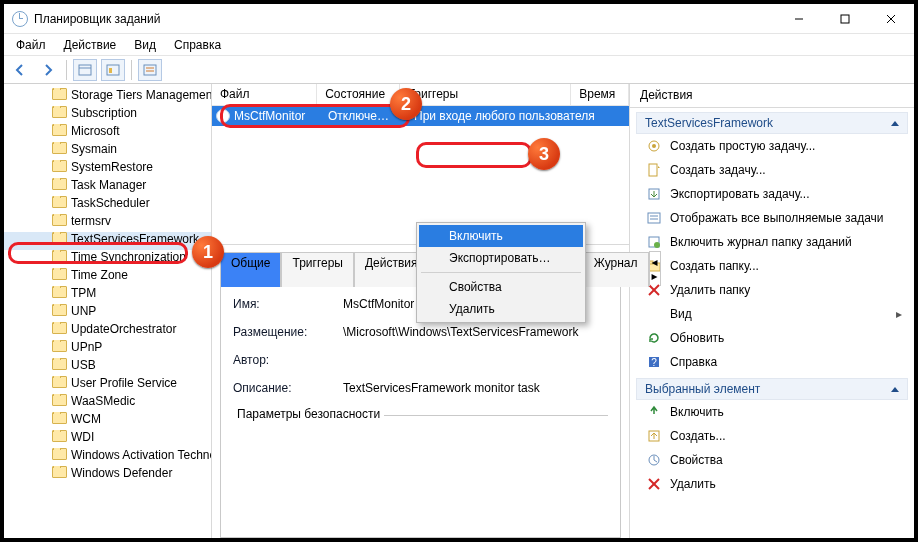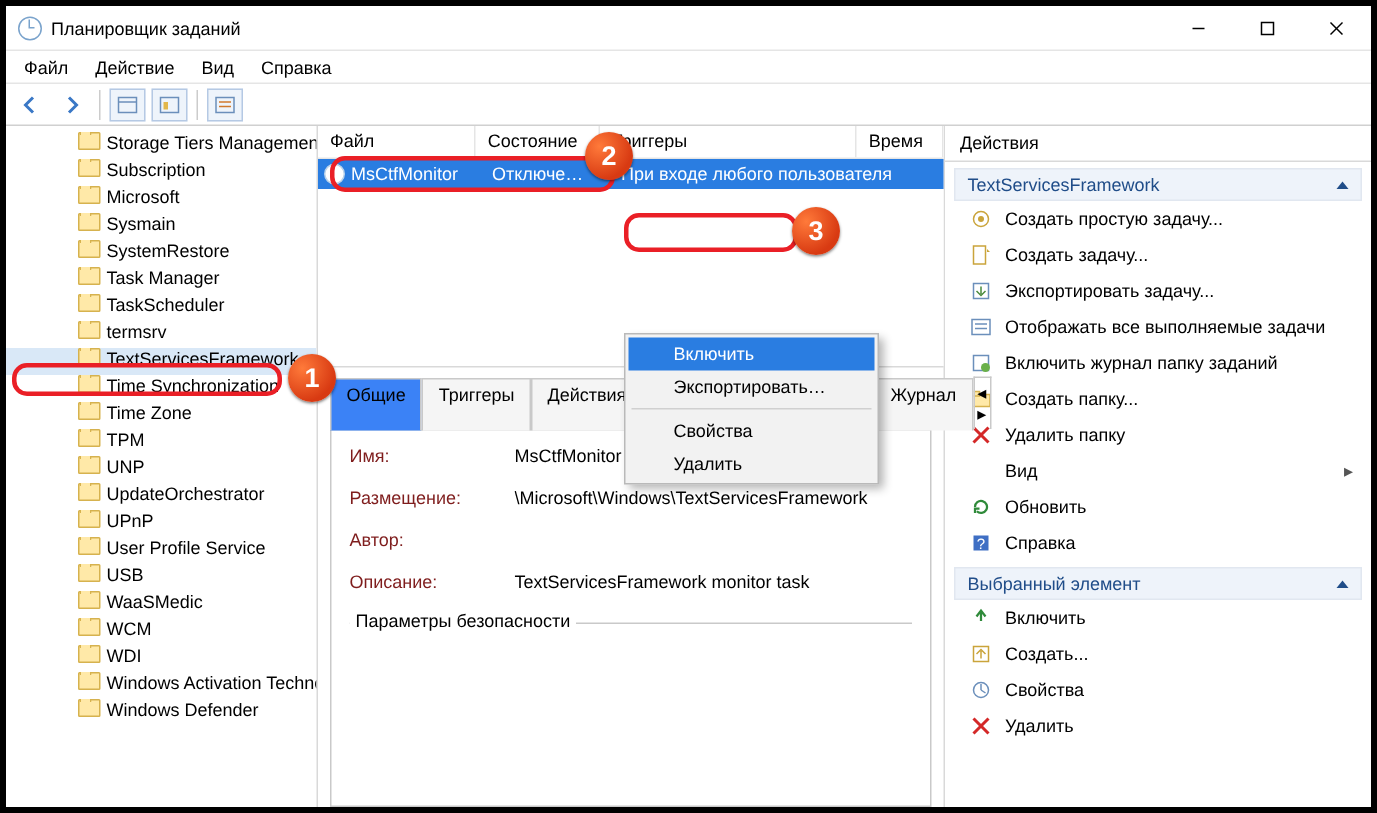--- a/index.html
+++ b/index.html
@@ -46,21 +46,21 @@
 .ctxmenu .mi.hot{background:#2a7de1;color:#fff}
 .ctxmenu .sep{height:1px;background:#d0d0d0;margin:3px 2px}
 
 .detail{flex:1;display:flex;flex-direction:column;padding:6px 8px 0;min-height:0}
 .tabs{display:flex;gap:0}
 .tab{padding:3px 10px;border:1px solid #c9c9c9;border-bottom:none;background:#f5f5f5;position:relative;top:1px}
 .tab.active{background:#3b82f6}
 .tabarrows{padding:3px 2px;border:1px solid #c9c9c9;border-bottom:none;display:flex;gap:2px}
 .tabbody{flex:1;border:1px solid #c9c9c9;background:#fff;padding:10px 12px;overflow:hidden}
 .frow{display:flex;margin-bottom:14px}
-.frow .lab{width:110px;color:#7f1d1d}
+.frow .lab{width:110px;color:#0f172a}
 .frow .val{flex:1;white-space:nowrap;overflow:hidden}
 .secparams{border-top:1px solid #c9c9c9;margin-top:20px;padding-top:4px;position:relative}
 .secparams span{position:relative;top:-13px;background:#fff;padding:0 4px}
 
 .actions{width:284px;display:flex;flex-direction:column}
 .acthdr{height:24px;background:#fff;border-bottom:1px solid #d9d9d9;padding:4px 10px;font-weight:400}
 .actgroup{background:#eef3fa;border:1px solid #e1e7f0;margin:4px 6px 0;padding:3px 8px;display:flex;justify-content:space-between;align-items:center;color:#204d89}
 .actgroup .tri{width:0;height:0;border-left:4px solid transparent;border-right:4px solid transparent;border-bottom:5px solid #204d89}
 .ai{display:flex;align-items:center;height:24px;padding:0 6px 0 10px;margin:0 6px}
 .ai .ic{width:16px;height:16px;margin-right:8px;display:flex;align-items:center;justify-content:center;flex:none}
@@ -196,25 +196,25 @@
           <li>
             <span class="fld"></span>
             <span>UpdateOrchestrator</span>
           </li>
           <li>
             <span class="fld"></span>
             <span>UPnP</span>
           </li>
           <li>
             <span class="fld"></span>
+            <span>USB</span>
+          </li>
+          <li>
+            <span class="fld"></span>
             <span>User Profile Service</span>
-          </li>
-          <li>
-            <span class="fld"></span>
-            <span>USB</span>
           </li>
           <li>
             <span class="fld"></span>
             <span>WaaSMedic</span>
           </li>
           <li>
             <span class="fld"></span>
             <span>WCM</span>
           </li>
           <li>

